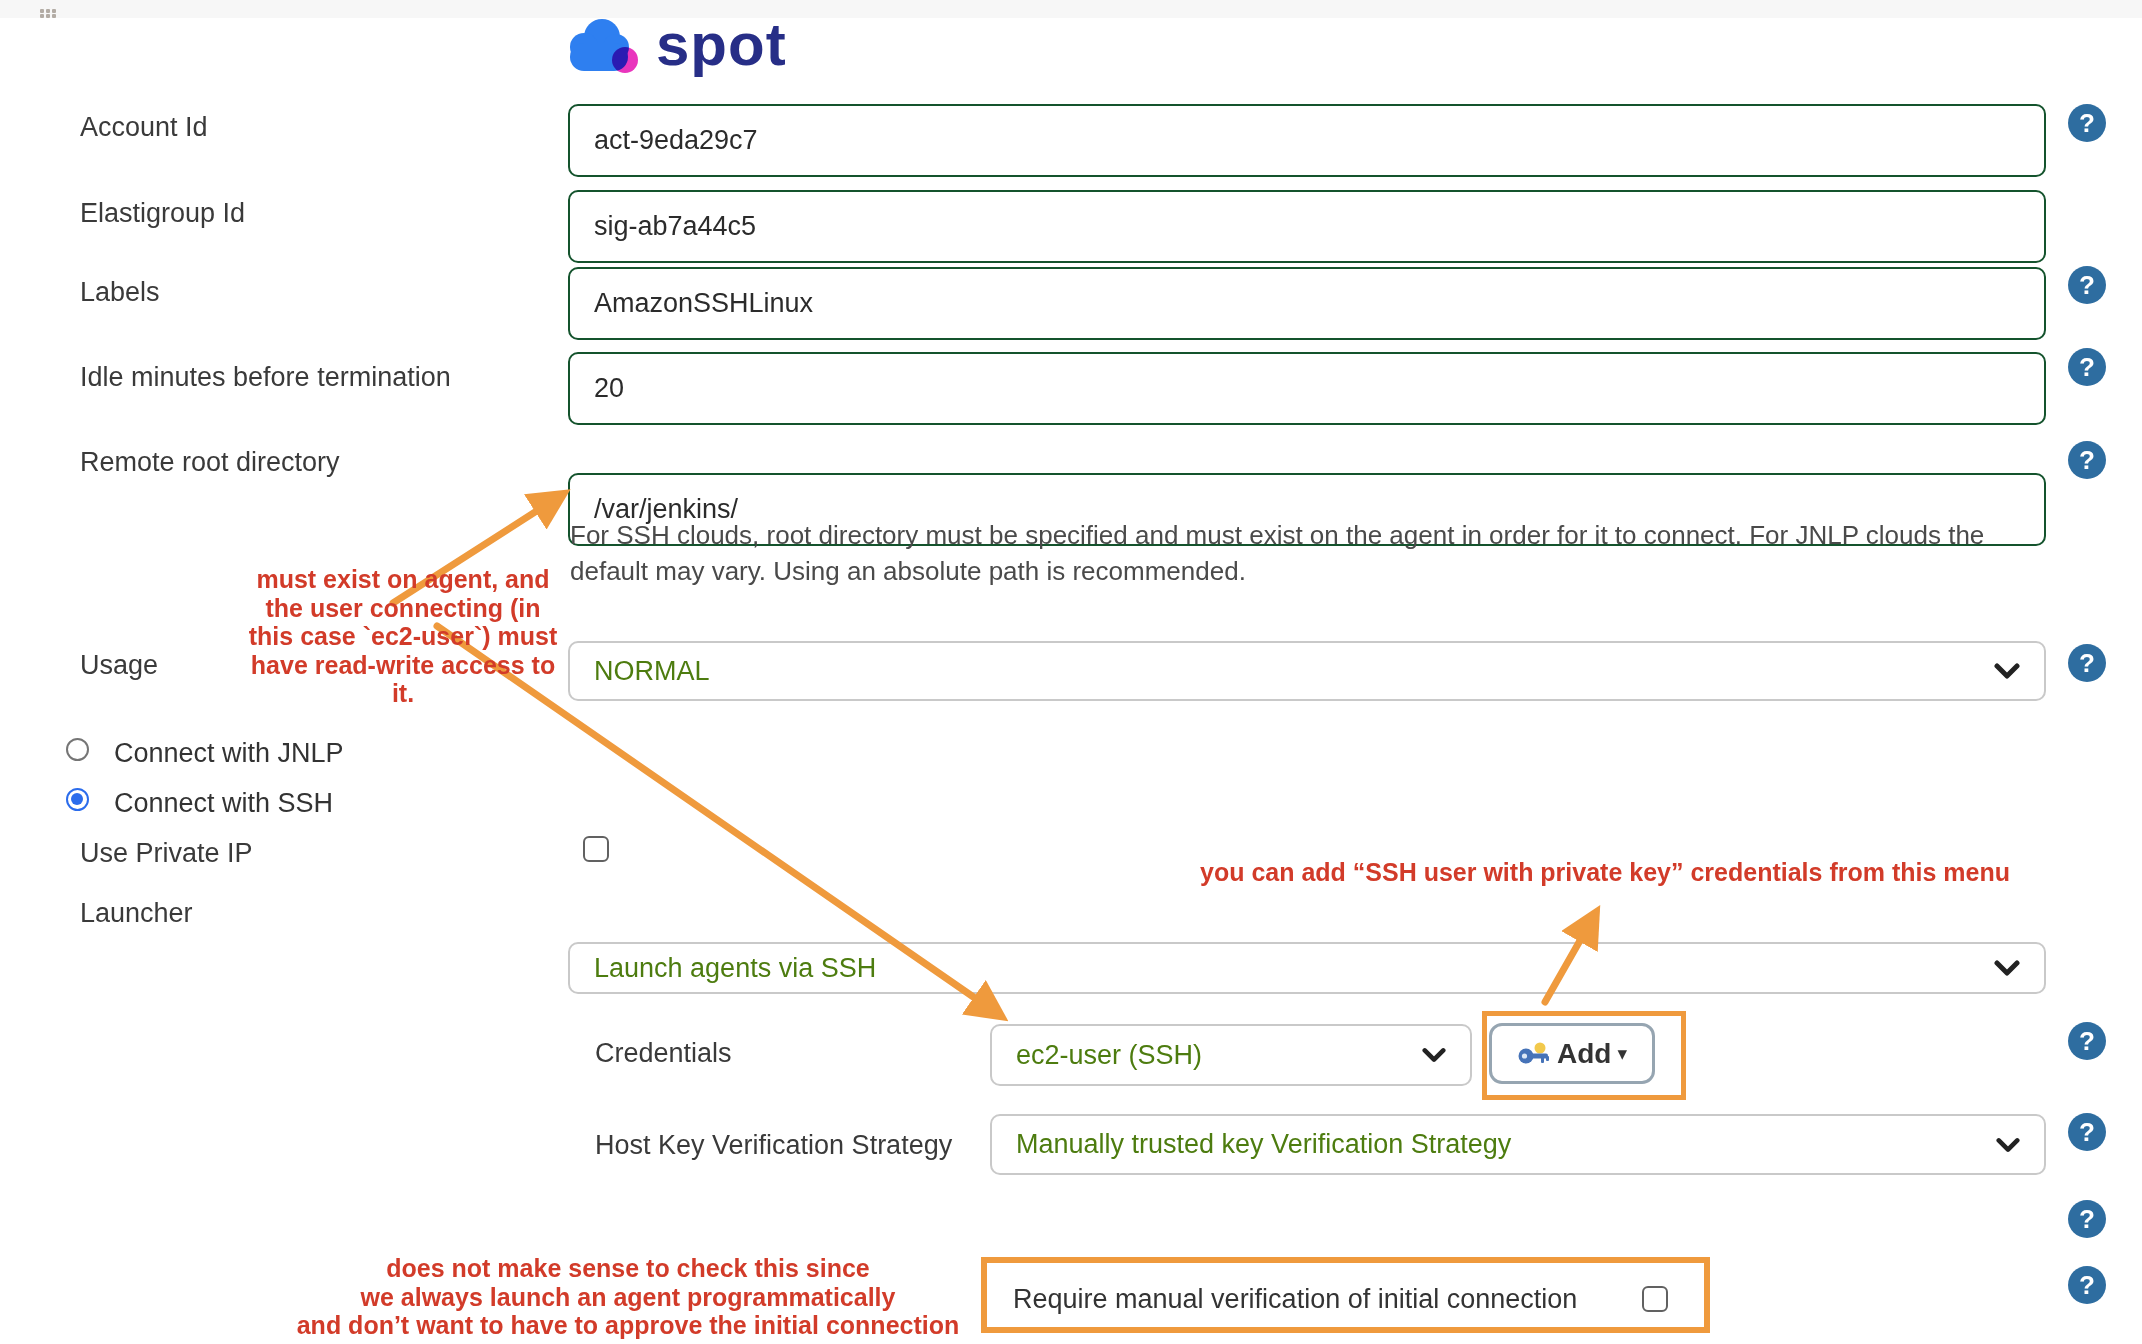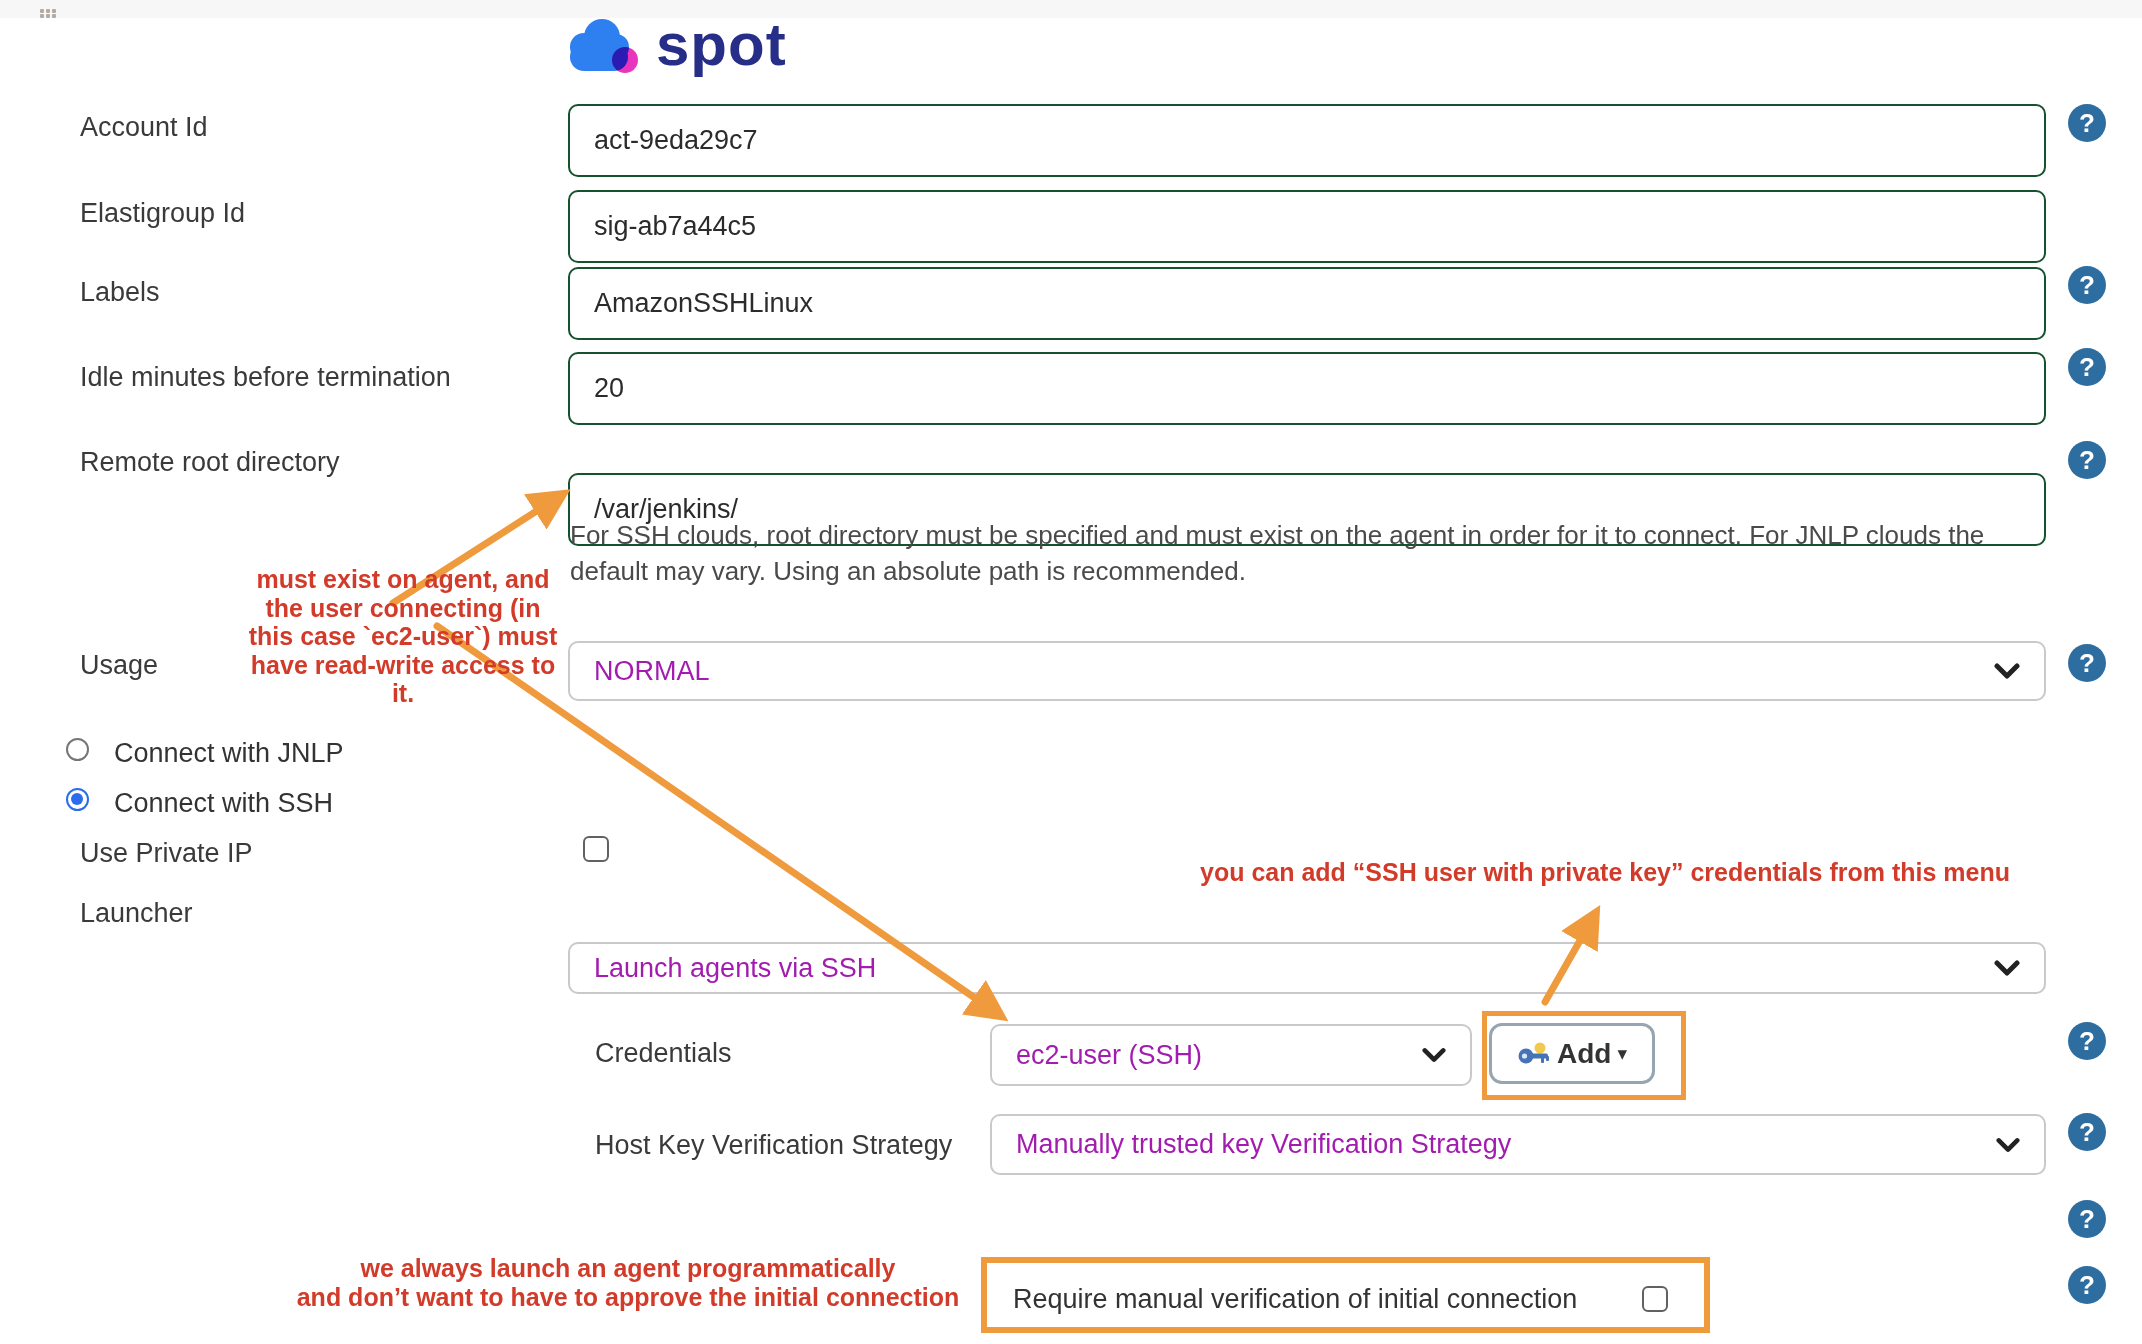--- a/index.html
+++ b/index.html
@@ -15,21 +15,21 @@
   .logotext { font-size:60px; font-weight:800; color:#272e87; letter-spacing:1px; margin-left:8px; line-height:1; padding-bottom:6px; }
 
   .flabel { position:absolute; left:80px; font-size:27px; color:#3a3a3a; white-space:nowrap; }
   .sublabel { position:absolute; font-size:27px; color:#3a3a3a; white-space:nowrap; }
 
   .tinput { position:absolute; height:73px; background:#fff; border:2px solid #14532d; border-radius:10px;
             font-family:"Liberation Sans","DejaVu Sans",sans-serif; font-size:27px; color:#2b2b2b;
             padding:0 24px; outline:none; }
 
   .selectbox { position:absolute; background:#fff; border:2px solid #c9c9c9; border-radius:10px;
-               display:flex; align-items:center; padding:0 60px 0 24px; font-size:27px; color:#a21caf; cursor:pointer; }
+               display:flex; align-items:center; padding:0 60px 0 24px; font-size:27px; color:#4d7c0f; cursor:pointer; }
   .selectbox .chev { position:absolute; right:24px; top:50%; transform:translateY(-50%); }
 
   .helpicon { position:absolute; width:38px; height:38px; border-radius:50%; background:#2e6da0; color:#ffffff;
               font-size:26px; font-weight:700; display:flex; align-items:center; justify-content:center; cursor:pointer; }
 
   .helptext { position:absolute; left:570px; font-size:26px; color:#4a4a4a; line-height:36px; }
 
   .radio { position:absolute; width:23px; height:23px; border-radius:50%; border:2.5px solid #757575; background:#fff; cursor:pointer; }
   .radio.on { border-color:#2b6cec; }
   .radio.on::after { content:""; position:absolute; left:3px; top:3px; width:12px; height:12px; border-radius:50%; background:#2b6cec; }
@@ -185,20 +185,21 @@
     <span>Manually trusted key Verification Strategy</span>
     <svg class="chev" width="24" height="15" viewBox="0 0 26 16">
       <path d="M3 3 L13 13 L23 3" fill="none" stroke="#222" stroke-width="5" stroke-linecap="round" stroke-linejoin="round"></path>
     </svg>
   </div>
   <div class="helpicon" style="left:2068px;top:1113px">?</div>
 
   <div class="helpicon" style="left:2068px;top:1200px">?</div>
 
   <div class="red-note" style="left:282px;top:1254px;width:692px">
+    <div>does not make sense to check this since</div>
     <div>we always launch an agent programmatically</div>
     <div>and don’t want to have to approve the initial connection</div>
   </div>
 
   <div class="reqbox">
     <span class="reqtext">Require manual verification of initial connection</span>
     <div class="checkbox"></div>
   </div>
   <div class="helpicon" style="left:2068px;top:1266px">?</div>
 

